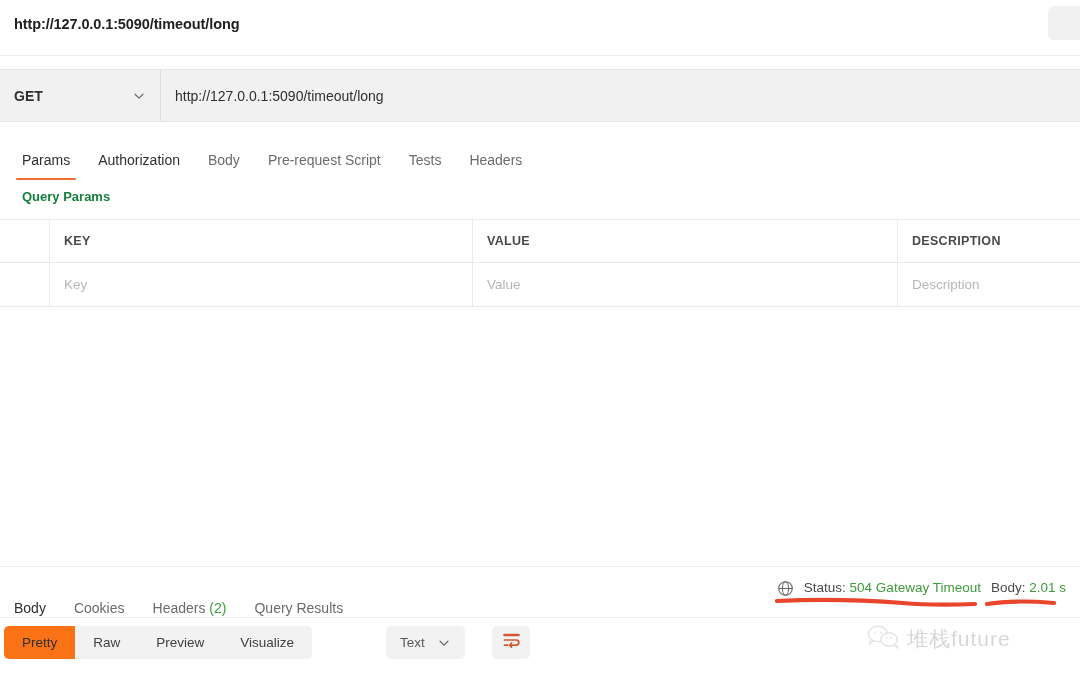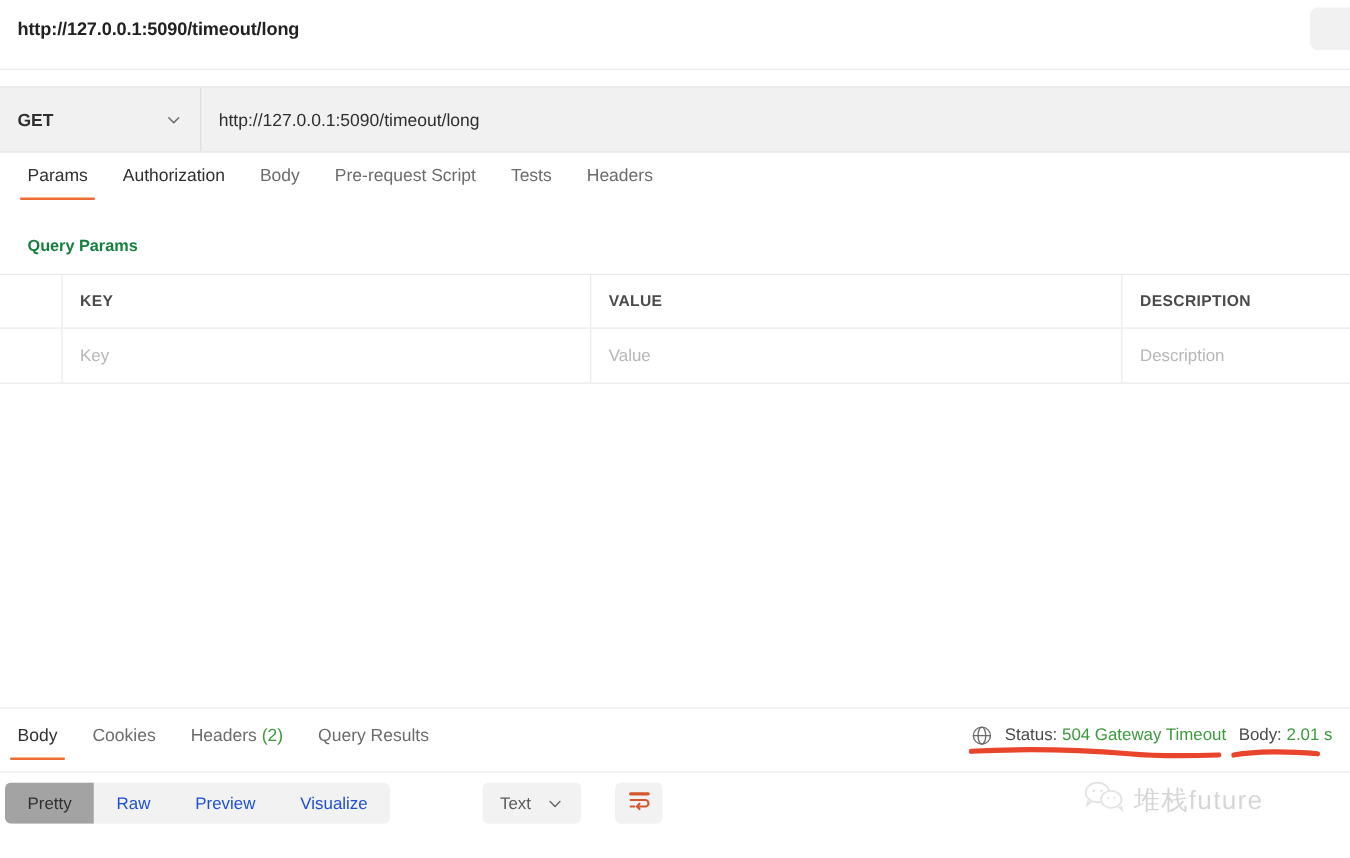--- a/index.html
+++ b/index.html
@@ -50,21 +50,21 @@
     font-size: 14px; color: #2f2f2f; cursor: text;
   }
 
   
   .req-tabs {
     position: absolute; left: 0; top: 126px; width: 1080px; height: 44px;
     display: flex; align-items: flex-start; padding-left: 8px;
   }
   .tab {
     position: relative; padding: 6px 14px 12px 14px;
-    font-size: 14px; color: #6b6b6b; cursor: pointer; white-space: nowrap;
+    font-size: 14px; color: #6b6b6b; cursor: pointer; white-space: nowrap; margin-top: 20px;
   }
   .tab.dark { color: #2f2f2f; }
   .tab.active { color: #2f2f2f; }
   .tab.active::after {
     content: ""; position: absolute; left: 8px; right: 8px; bottom: 0;
     height: 2px; background: #ef6c33; border-radius: 2px;
   }
   .tab .cnt { color: #3d9a3d; }
 
   
@@ -114,23 +114,23 @@
   .bottombar {
     position: absolute; left: 0; top: 617px; width: 1080px; height: 69px;
     border-top: 1px solid #ededed; background: #ffffff;
   }
   .segment {
     position: absolute; left: 4px; top: 8px; height: 33px;
     display: flex; background: #f2f2f2; border-radius: 5px; overflow: hidden;
   }
   .seg-btn {
     display: flex; align-items: center; padding: 0 18px;
-    font-size: 13.5px; color: #1d4ed8; cursor: pointer;
-  }
-  .seg-btn.sel { background: #a3a3a3; color: #2f2f2f; }
+    font-size: 13.5px; color: #404040; cursor: pointer;
+  }
+  .seg-btn.sel { background: #f97316; color: #2f2f2f; }
   .dropdown {
     position: absolute; left: 386px; top: 8px; height: 33px;
     display: flex; align-items: center; gap: 12px; padding: 0 14px;
     background: #f2f2f2; border-radius: 5px; cursor: pointer;
     font-size: 13.5px; color: #5a5a5a;
   }
   .wrapbtn {
     position: absolute; left: 492px; top: 8px;
     width: 38px; height: 33px; border-radius: 5px; background: #f2f2f2;
     display: flex; align-items: center; justify-content: center; cursor: pointer;

